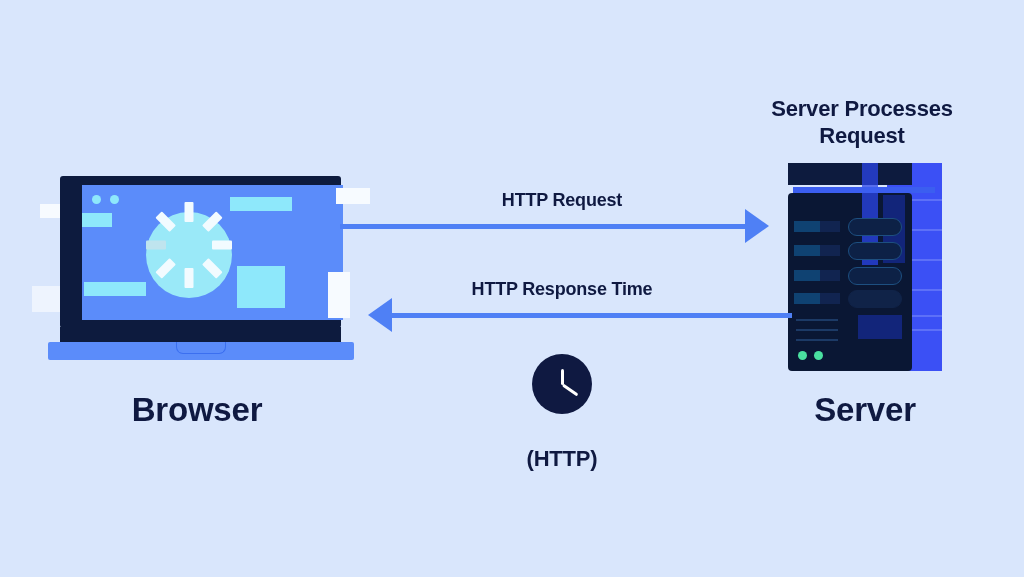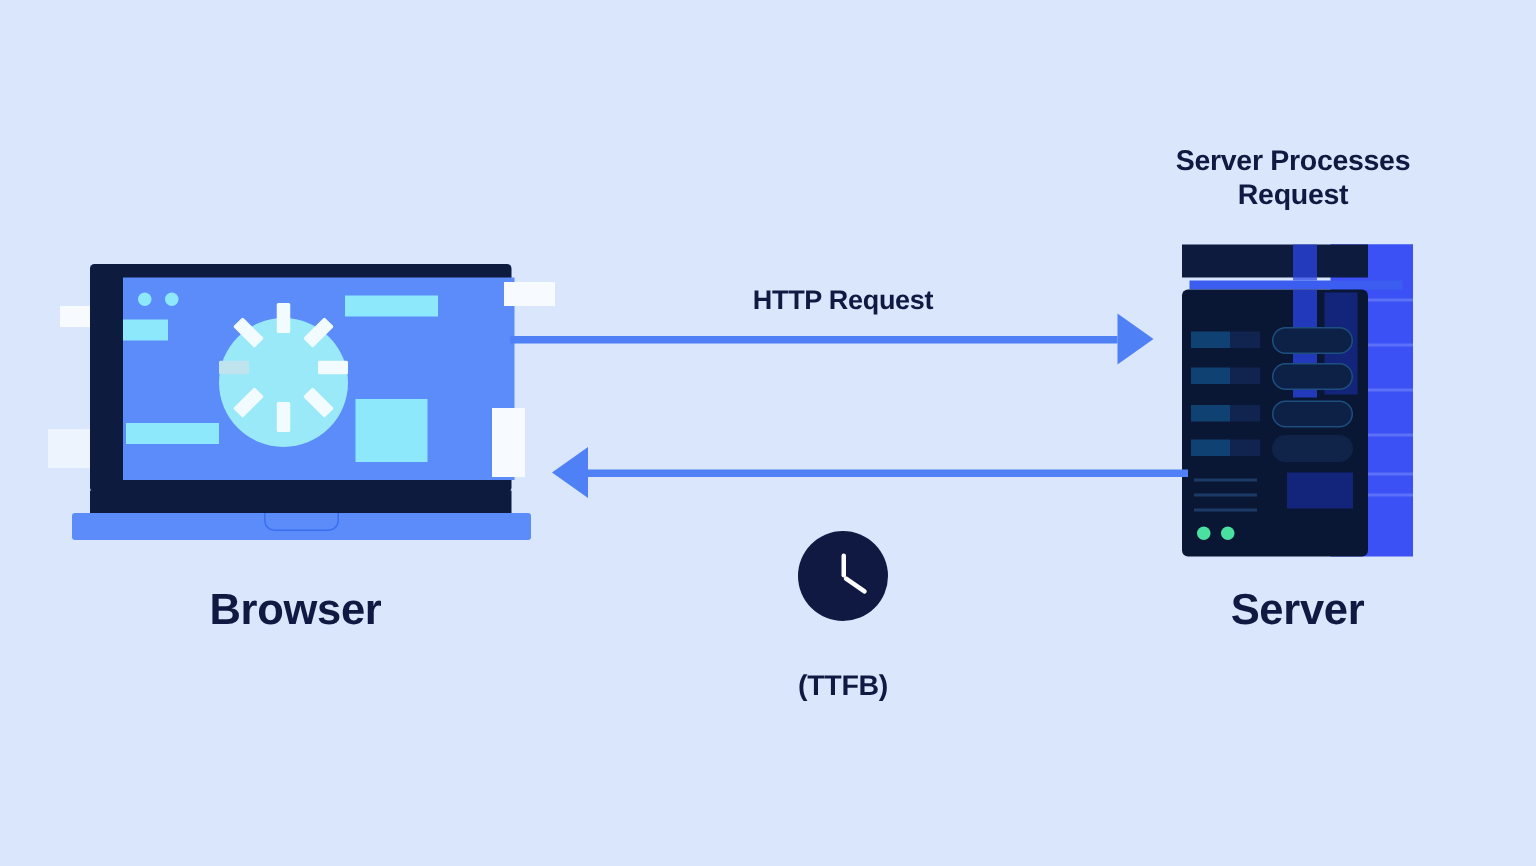--- a/index.html
+++ b/index.html
@@ -18,22 +18,22 @@
   
   .label {
     position: absolute;
     color: #0f1941;
     font-weight: bold;
     text-align: center;
     white-space: pre-line;
     line-height: 1.22;
     letter-spacing: -0.2px;
   }
-  .label-big   { font-size: 29px; }
-  .label-mid   { font-size: 19px; }
+  .label-big   { font-size: 33px; }
+  .label-mid   { font-size: 22px; }
   .label-arrow { font-size: 18px; }
 
   
   #laptop { position: absolute; left: 48px; top: 176px; width: 306px; height: 186px; }
   .lt-bezel {
     position: absolute; left: 12px; top: 0;
     width: 281px; height: 152px;
     background: #0d1b3e;
     border-radius: 3px;
   }
@@ -256,22 +256,23 @@
       <div class="sv-led" style="left:26px; top:158px;"></div>
     </div>
   </div>
 
   <div class="label label-arrow" style="left:437px; top:190px; width:250px;">HTTP Request</div>
 
   <div class="label label-big" style="left:755px; top:390px; width:220px;">Server</div>
   <div class="arrow-line" style="left:340px; top:224px; width:405px;"></div>
   <div class="arrow-head right" style="left:745px; top:209px;"></div>
 
+  <div class="label label-arrow" style="left:437px; top:279px; width:250px;">HTTP Response Time</div>
   <div class="arrow-line" style="left:392px; top:313px; width:400px;"></div>
   <div class="arrow-head left" style="left:368px; top:298px;"></div>
 
   <div id="clock">
     <div class="hand hand-hour"></div>
     <div class="hand hand-min"></div>
   </div>
-  <div class="label label-mid" style="left:452px; top:446px; width:220px;">(TTFB)</div>
+  <div class="label label-mid" style="left:452px; top:446px; width:220px;">(HTTP)</div>
 
 </div>
 
 </body></html>

